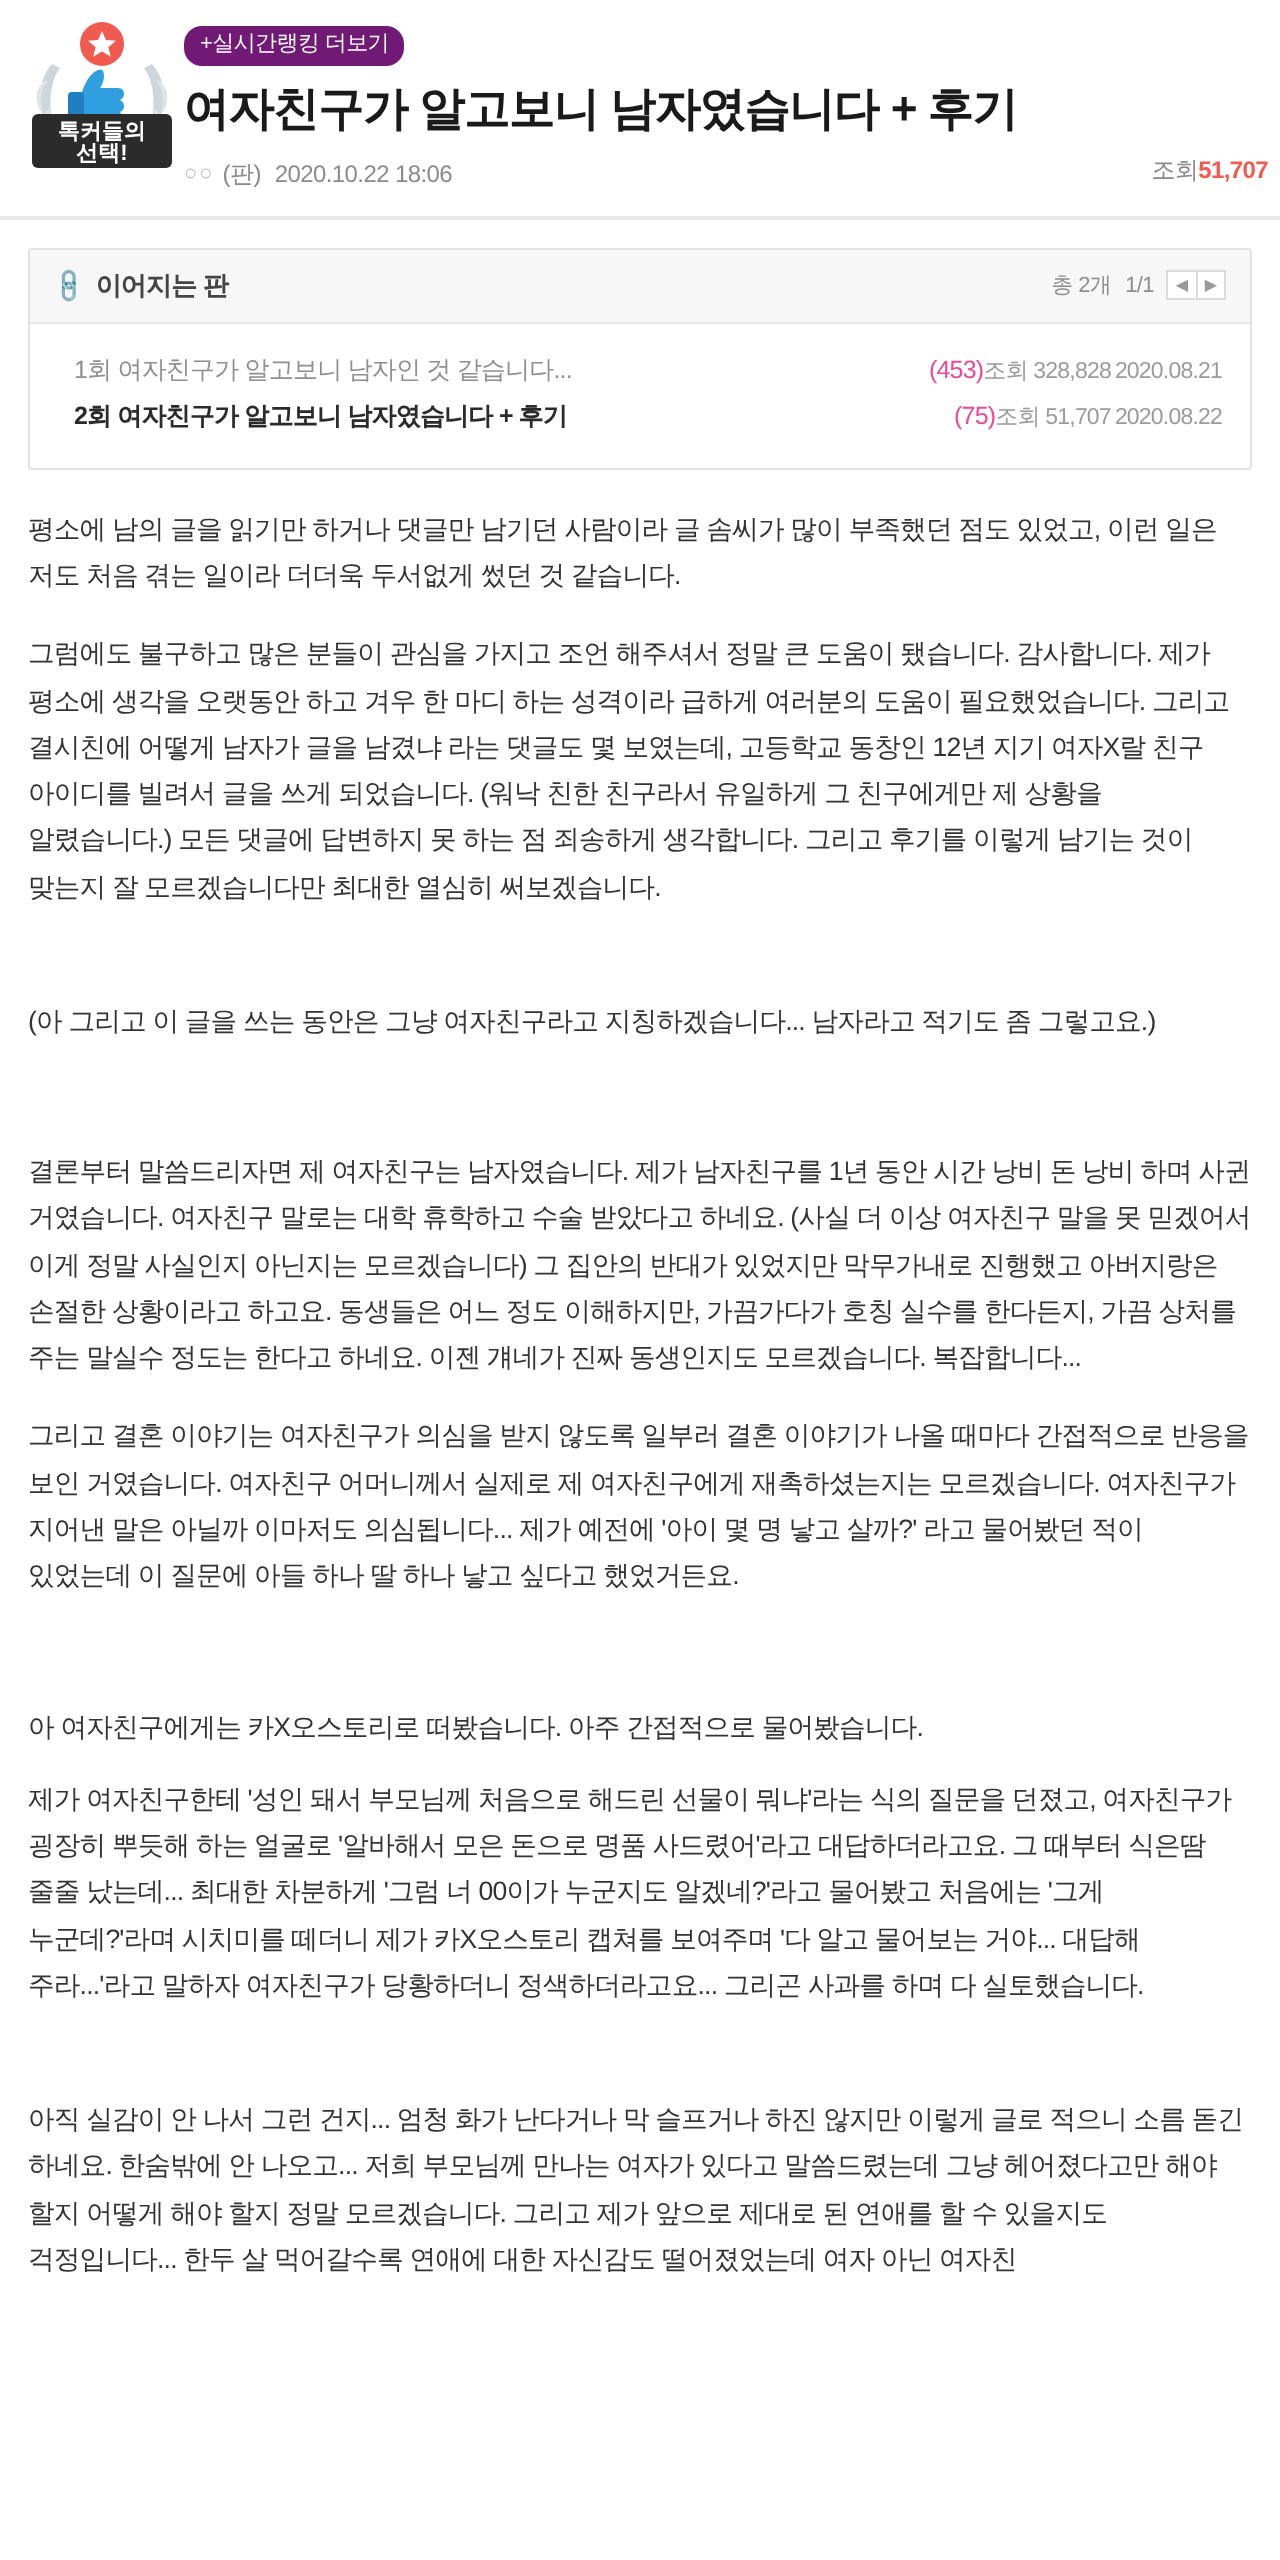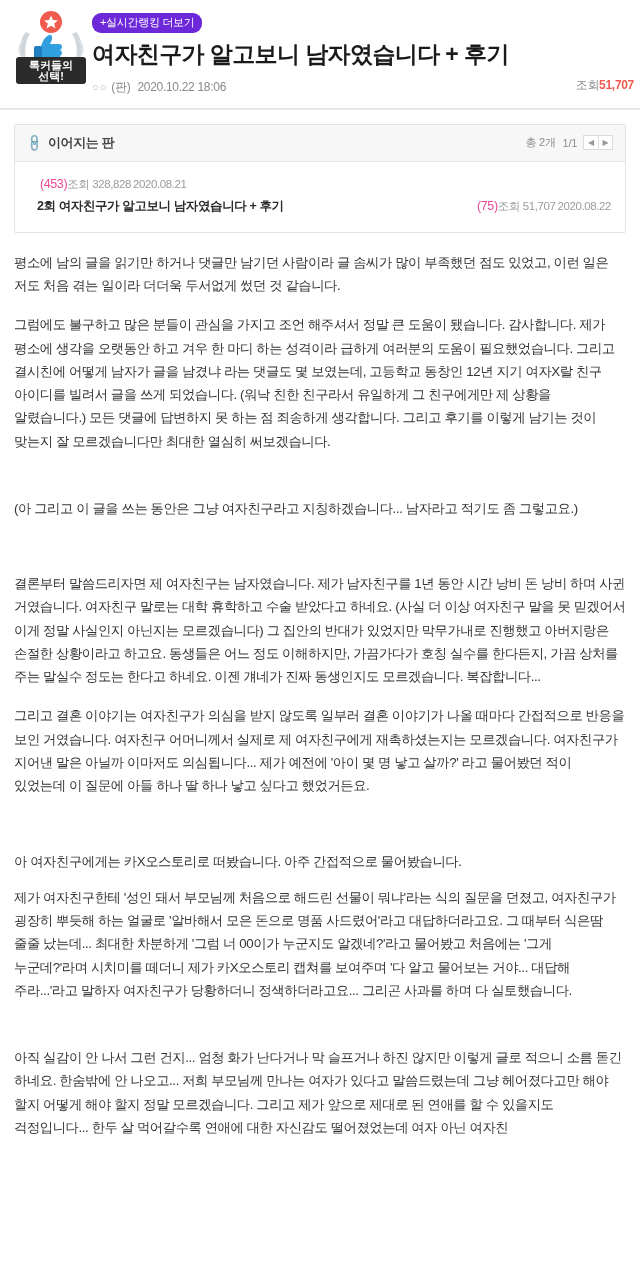--- a/index.html
+++ b/index.html
@@ -33,21 +33,21 @@
   }
   .emblem-svg { display: block; }
 
   .header-main {
     flex: 1 1 auto;
     padding-left: 4px;
     padding-top: 2px;
   }
   .rank-badge {
     display: inline-block;
-    background: #6d28d9;
+    background: #701a75;
     color: #ffffff;
     font-size: 11px;
     line-height: 1;
     padding: 4px 8px 5px 8px;
     border-radius: 9px;
     margin-bottom: 7px;
     letter-spacing: -0.3px;
   }
   .post-title {
     font-size: 23px;
@@ -239,20 +239,21 @@
       <span class="series-paging">
         <span class="total">총 2개</span>
         <span class="pageno">1/1</span>
         <span class="pg-btn prev">◀</span>
         <span class="pg-btn next">▶</span>
       </span>
     </div>
 
     <div class="series-list">
       <div class="series-item">
+        <span class="s-title">1회 여자친구가 알고보니 남자인 것 같습니다...</span>
         <span class="s-comment">(453)</span>
         <span class="s-views">조회 328,828</span>
         <span class="s-date">2020.08.21</span>
       </div>
       <div class="series-item current">
         <span class="s-title">2회 여자친구가  알고보니  남자였습니다 + 후기</span>
         <span class="s-comment">(75)</span>
         <span class="s-views">조회 51,707</span>
         <span class="s-date">2020.08.22</span>
       </div>

